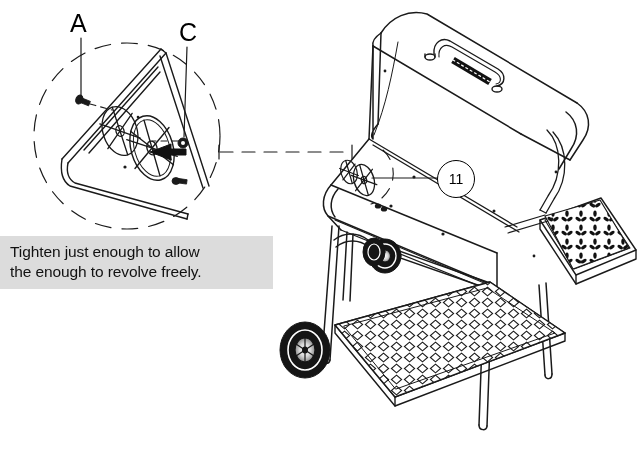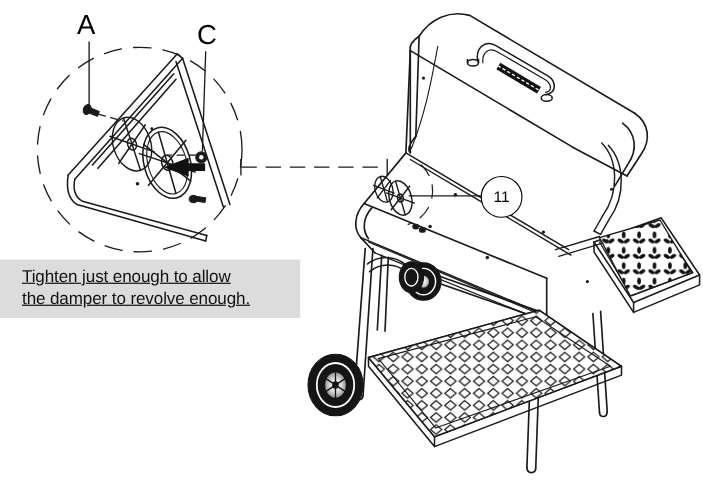--- a/index.html
+++ b/index.html
@@ -25,22 +25,21 @@
     height: 449px;
   }
   .note-box {
     position: absolute;
     left: 0px;
     top: 236px;
     width: 273px;
     height: 53px;
     background: #dcdcdc;
     box-sizing: border-box;
-    padding: 6px 8px 0 20px;
-    text-decoration: underline;
+    padding: 6px 8px 0 10px;
   }
   .note-line {
     font-family: "Liberation Sans", sans-serif;
     font-size: 15.5px;
     line-height: 20px;
     color: #111111;
     letter-spacing: -0.1px;
     white-space: nowrap;
   }
   .part-label {
@@ -349,16 +348,16 @@
   </svg>
 
   <div class="part-label" id="label-A">A</div>
 
   <div class="part-label" id="label-C">C</div>
 
   <div class="callout-num">11</div>
 
   <div class="note-box">
     <div class="note-line">Tighten just enough to allow</div>
-    <div class="note-line">the damper to revolve enough.</div>
+    <div class="note-line">the enough to revolve freely.</div>
   </div>
 
 </div>
 
 </body></html>

